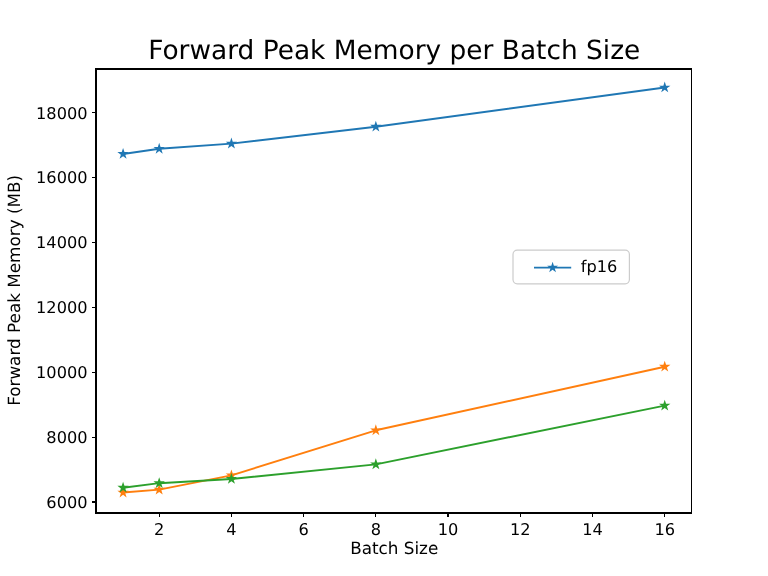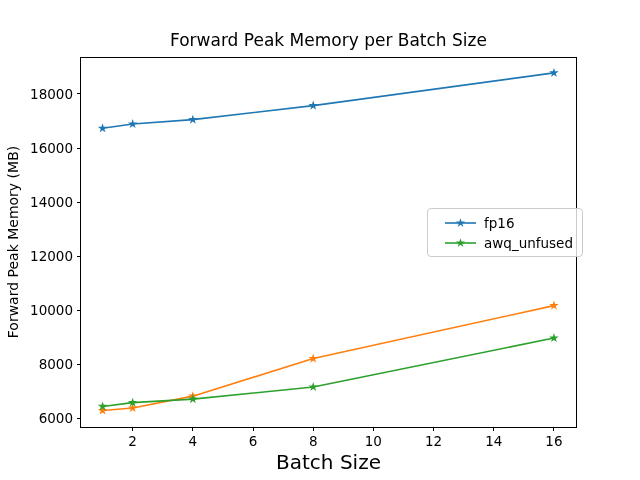--- a/index.html
+++ b/index.html
@@ -12,31 +12,31 @@
     color: #000000;
     overflow: hidden;
   }
   #plot { position: absolute; left: 0; top: 0; }
   .chart-title {
     position: absolute;
     left: 80px;
     width: 497px;
     top: 30px;
     text-align: center;
-    font-size: 17px;
+    font-size: 22px;
     line-height: 1.2;
     white-space: nowrap;
   }
   .x-label {
     position: absolute;
     left: 80px;
     width: 497px;
     top: 450px;
     text-align: center;
-    font-size: 20px;
+    font-size: 14px;
     white-space: nowrap;
   }
   .y-label {
     position: absolute;
     left: 13px;
     top: 242px;
     transform: translate(-50%, -50%) rotate(-90deg);
     font-size: 14px;
     white-space: nowrap;
   }
@@ -128,21 +128,14 @@
   <div class="x-label">Batch Size</div>
   <div class="y-label">Forward Peak Memory (MB)</div>
   <div class="legend" id="legend">
       <div class="legend-row">
         <svg width="33" height="14">
           <line x1="1" x2="32" y1="7" y2="7" stroke="#1f77b4" stroke-width="1.6"></line>
           <path d="M16.50,2.20L17.58,5.52L21.07,5.52L18.24,7.57L19.32,10.88L16.50,8.83L13.68,10.88L14.76,7.57L11.93,5.52L15.42,5.52Z" fill="#1f77b4"></path>
         </svg>
         <span class="legend-label">fp16</span>
       </div>
-      <div class="legend-row">
-        <svg width="33" height="14">
-          <line x1="1" x2="32" y1="7" y2="7" stroke="#2ca02c" stroke-width="1.6"></line>
-          <path d="M16.50,2.20L17.58,5.52L21.07,5.52L18.24,7.57L19.32,10.88L16.50,8.83L13.68,10.88L14.76,7.57L11.93,5.52L15.42,5.52Z" fill="#2ca02c"></path>
-        </svg>
-        <span class="legend-label">awq_unfused</span>
-      </div>
     </div>
 </div>
 
 </body></html>

